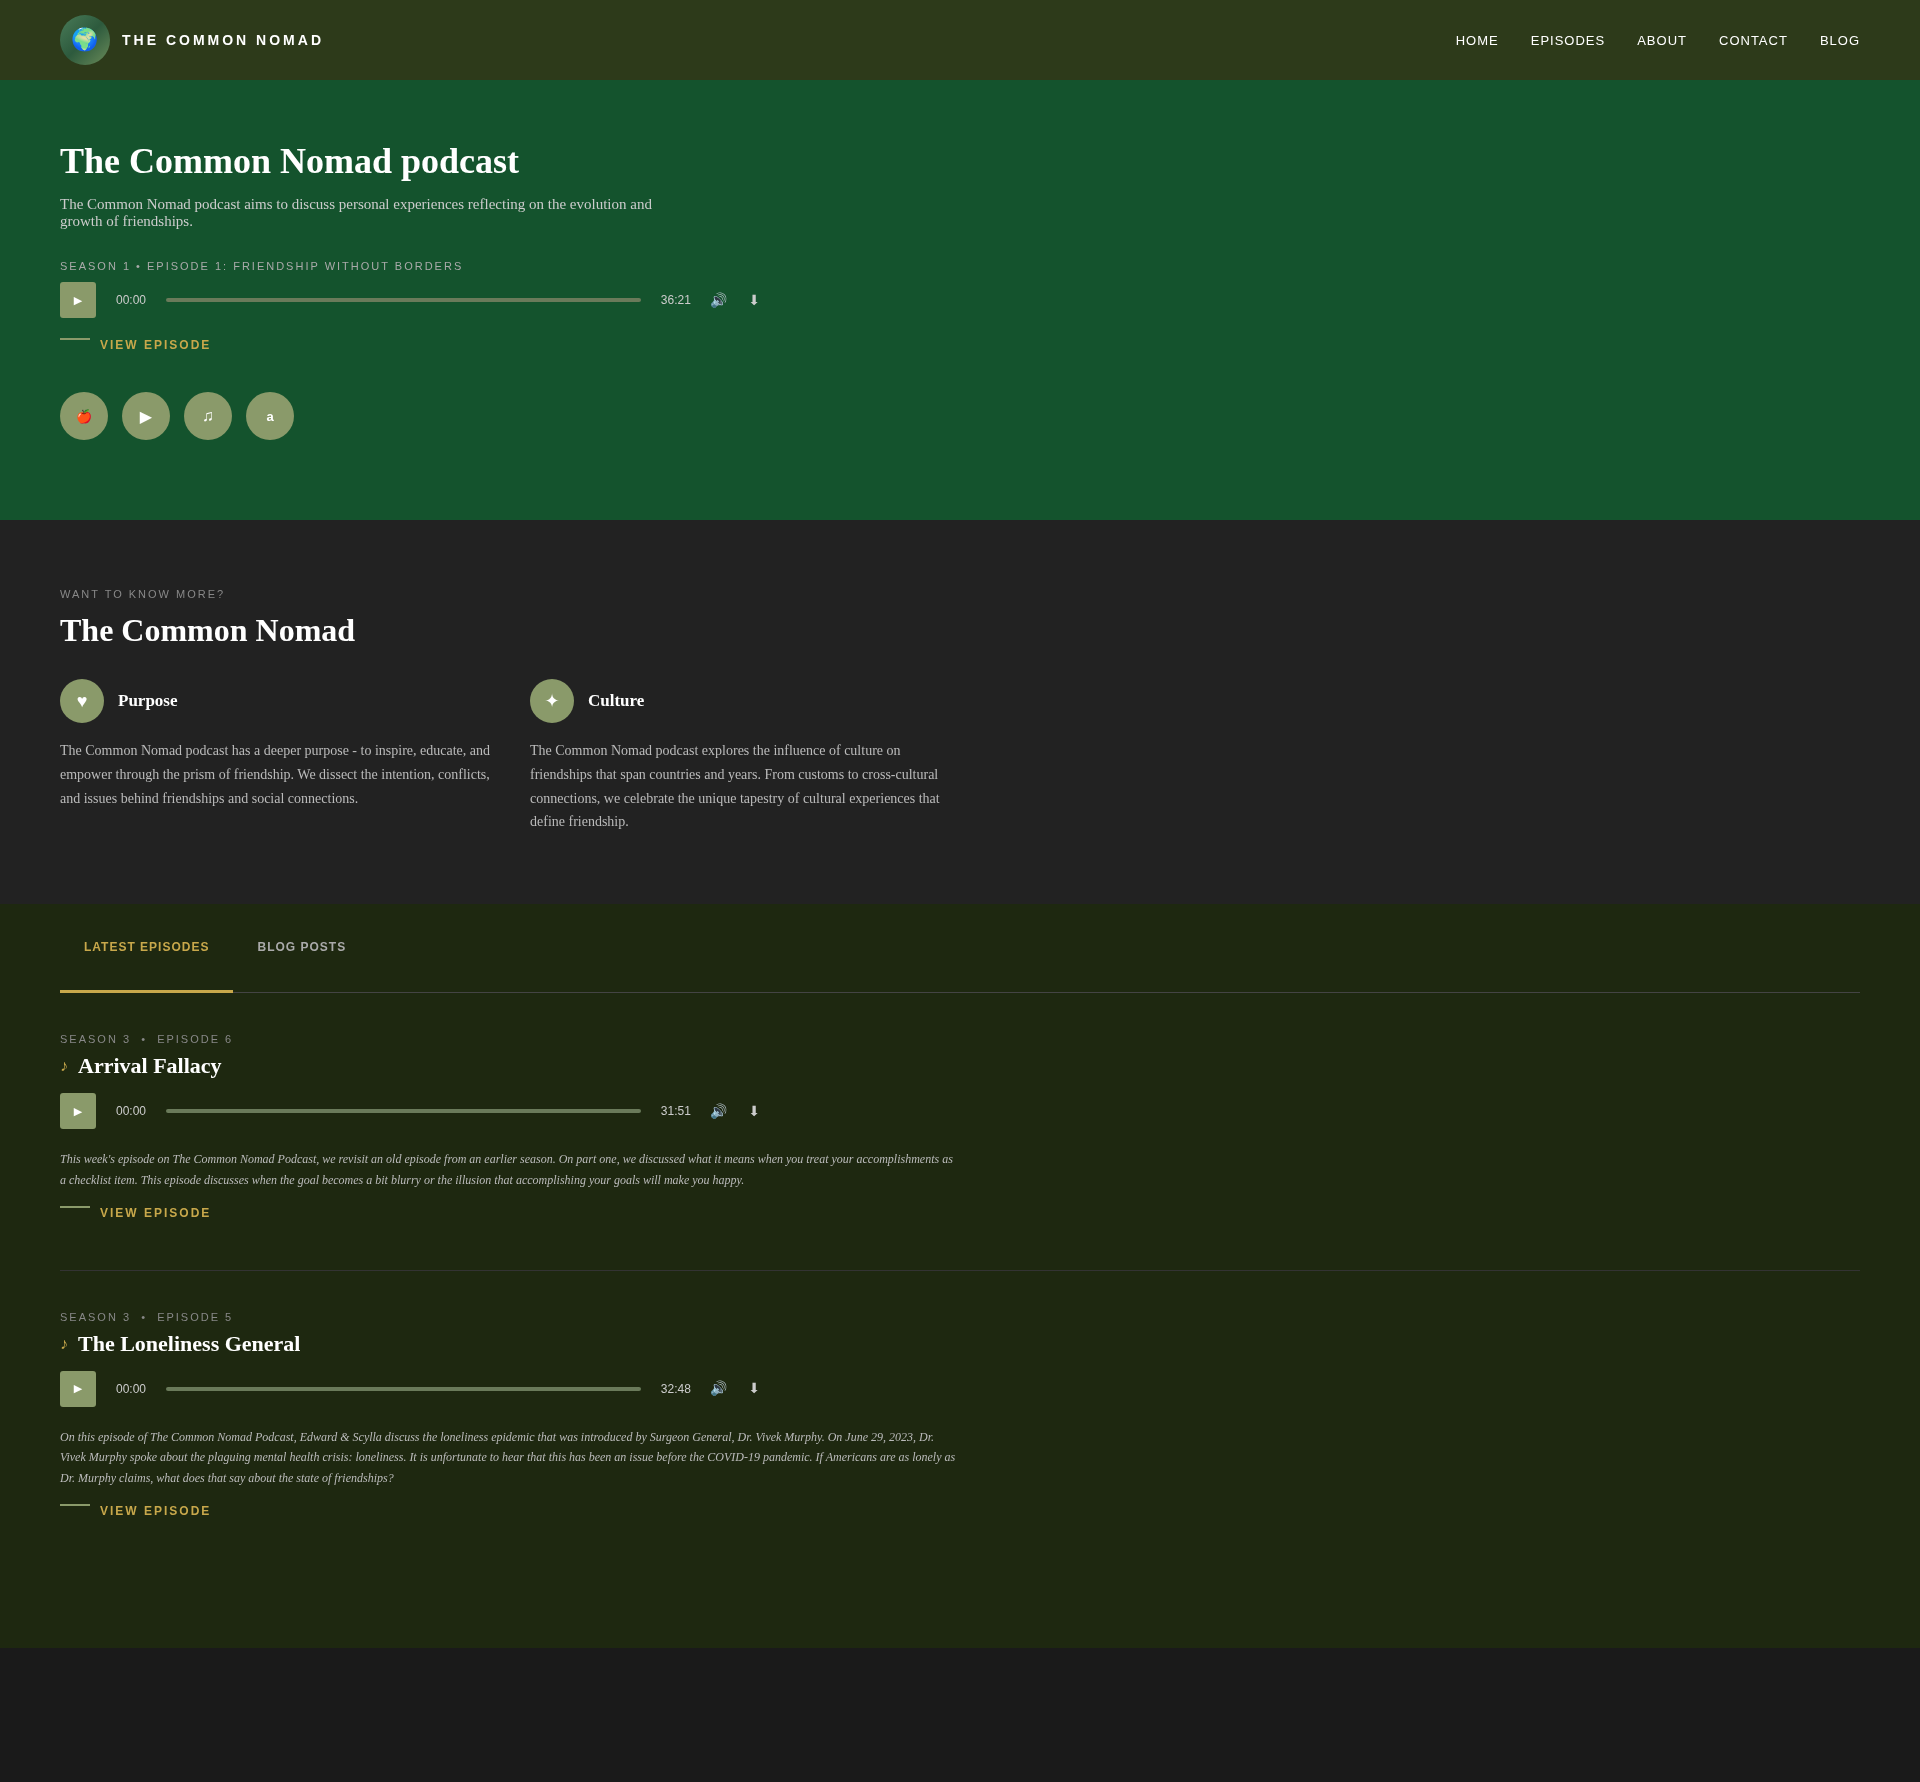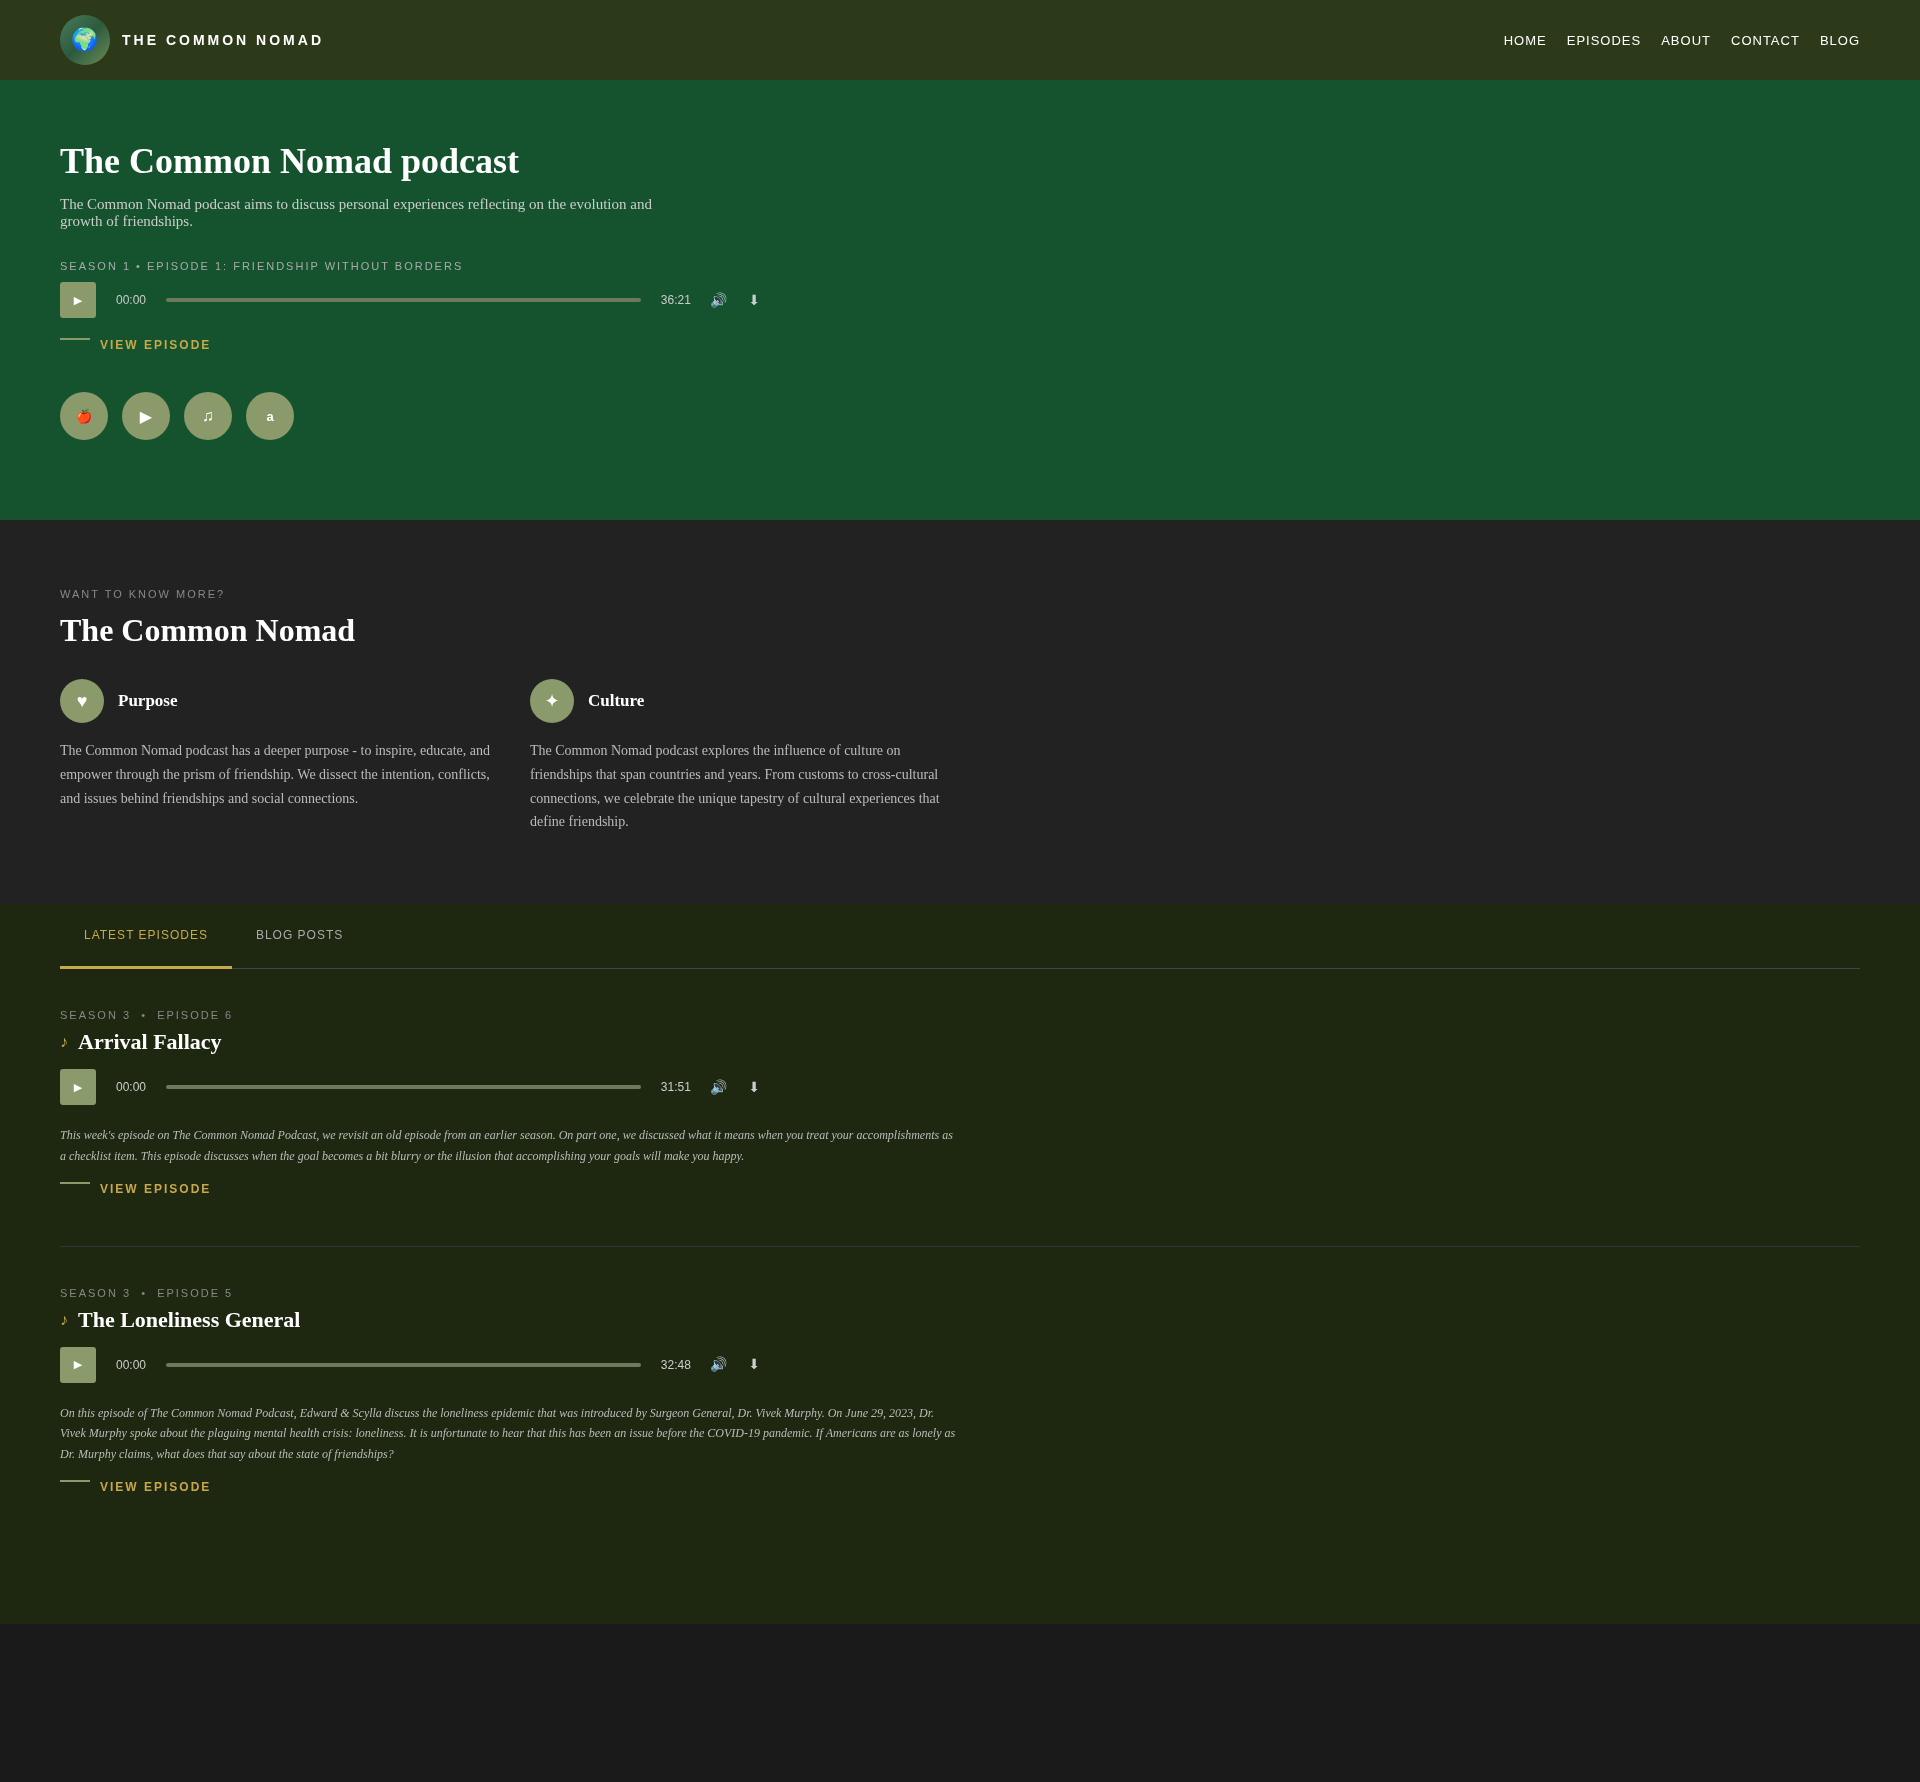--- a/index.html
+++ b/index.html
@@ -32,21 +32,21 @@
     .nav-logo-text {
       color: #fff;
       font-size: 14px;
       font-weight: bold;
       letter-spacing: 3px;
       text-transform: uppercase;
       font-family: sans-serif;
     }
     .nav-links {
       display: flex;
-      gap: 20px;
+      gap: 32px;
       list-style: none;
     }
     .nav-links a {
       color: #fff;
       text-decoration: none;
       font-size: 13px;
       letter-spacing: 1px;
       font-family: sans-serif;
       font-weight: 500;
     }
@@ -234,24 +234,24 @@
       background: #1e2810;
       padding: 0 60px 80px;
     }
     .tabs-header {
       display: flex;
       gap: 0;
       border-bottom: 1px solid #444;
       margin-bottom: 40px;
     }
     .tab {
-      padding: 24px 24px;
-      font-size: 12px;
-      font-family: sans-serif;
-      font-weight: normal;
+      padding: 36px 24px;
+      font-size: 12px;
+      font-family: sans-serif;
+      font-weight: bold;
       letter-spacing: 1px;
       text-transform: uppercase;
       cursor: pointer;
       color: #aaa;
       border-bottom: 3px solid transparent;
       margin-bottom: -1px;
     }
     .tab.active {
       color: #c8a84b;
       border-bottom: 3px solid #c8a84b;

